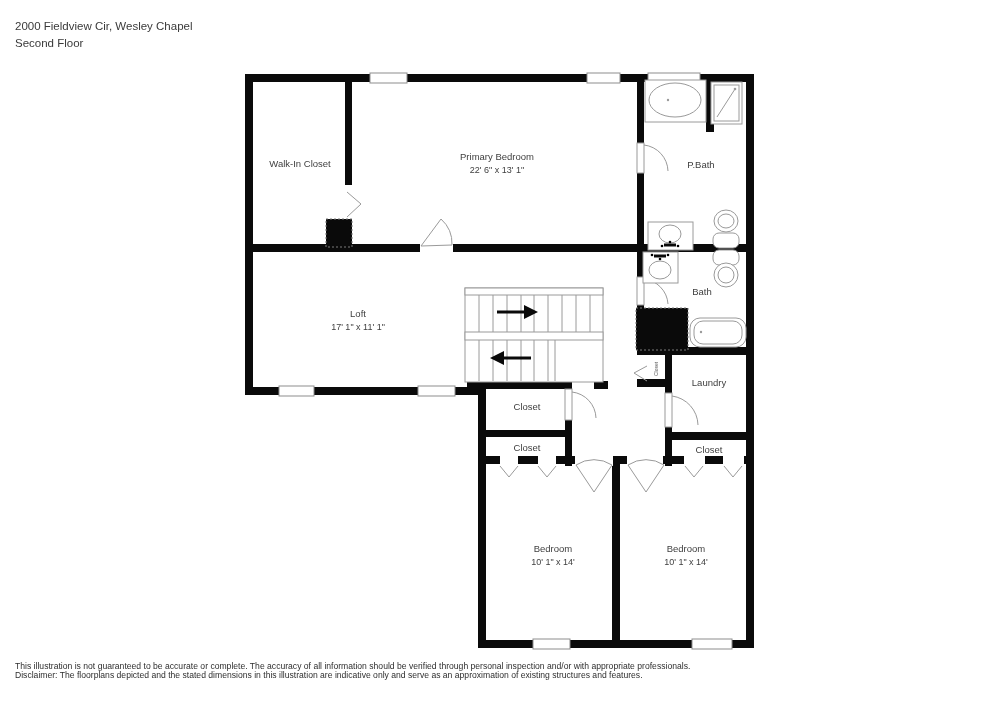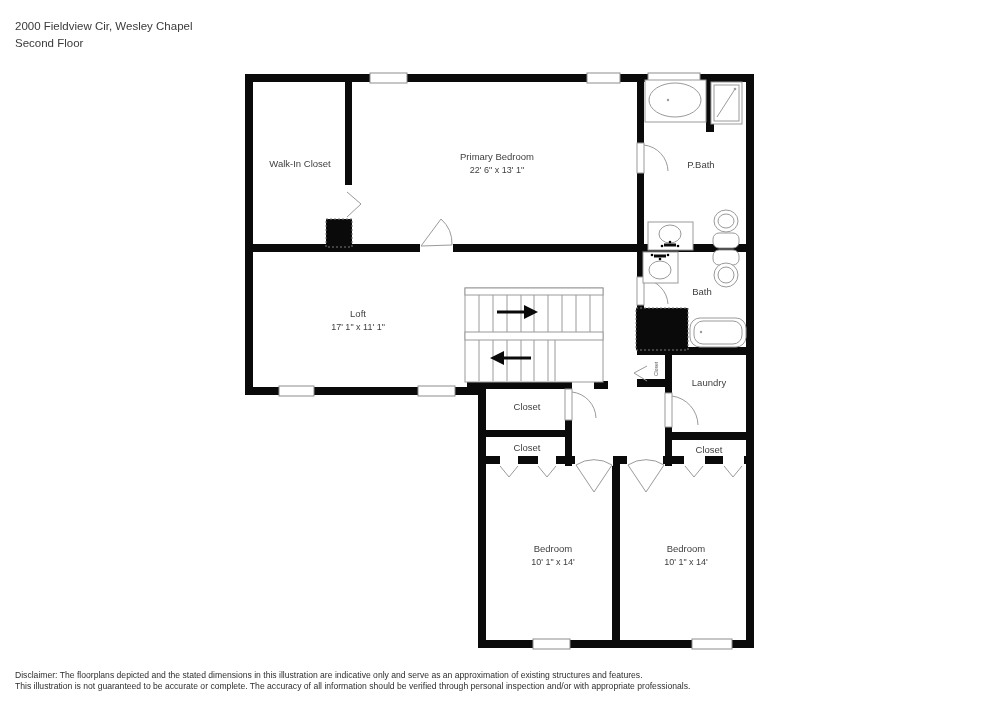--- a/index.html
+++ b/index.html
@@ -1,20 +1,20 @@
 <!DOCTYPE html>
 <html><head>
 <meta charset="utf-8">
 <style>
   html,body{margin:0;padding:0;background:#ffffff;}
   body{width:1000px;height:707px;position:relative;font-family:"Liberation Sans",sans-serif;}
   .hdr{position:absolute;left:15px;color:#3a3a3a;font-size:11.5px;line-height:1;}
   #hdr1{top:21px;} #hdr2{top:26px;margin-top:12px;}
   .disc{position:absolute;left:15px;color:#2e2e2e;font-size:8.6px;line-height:1;}
-  #disc1{top:663px;margin-top:8px;} #disc2{top:682px;text-align:center;}
+  #disc1{top:663px;margin-top:8px;} #disc2{top:662px;text-align:center;}
   svg{position:absolute;left:0;top:0;}
   .wall{fill:#0a0a0a;}
   .open{fill:#ffffff;}
   .win{fill:#ffffff;stroke:#8d8d8d;stroke-width:1;}
   .fx{fill:none;stroke:#9a9a9a;stroke-width:1;}
   .fxw{fill:#ffffff;stroke:#9a9a9a;stroke-width:1;}
   .chase{fill:#0a0a0a;stroke:#7a7a7a;stroke-width:1;stroke-dasharray:2,2;}
   .lbl{fill:#404040;font-size:9.5px;text-anchor:middle;font-family:"Liberation Sans",sans-serif;}
   .dim{fill:#404040;font-size:9px;text-anchor:middle;font-family:"Liberation Sans",sans-serif;}
   .tiny{fill:#555555;font-size:5px;text-anchor:middle;font-family:"Liberation Sans",sans-serif;}

